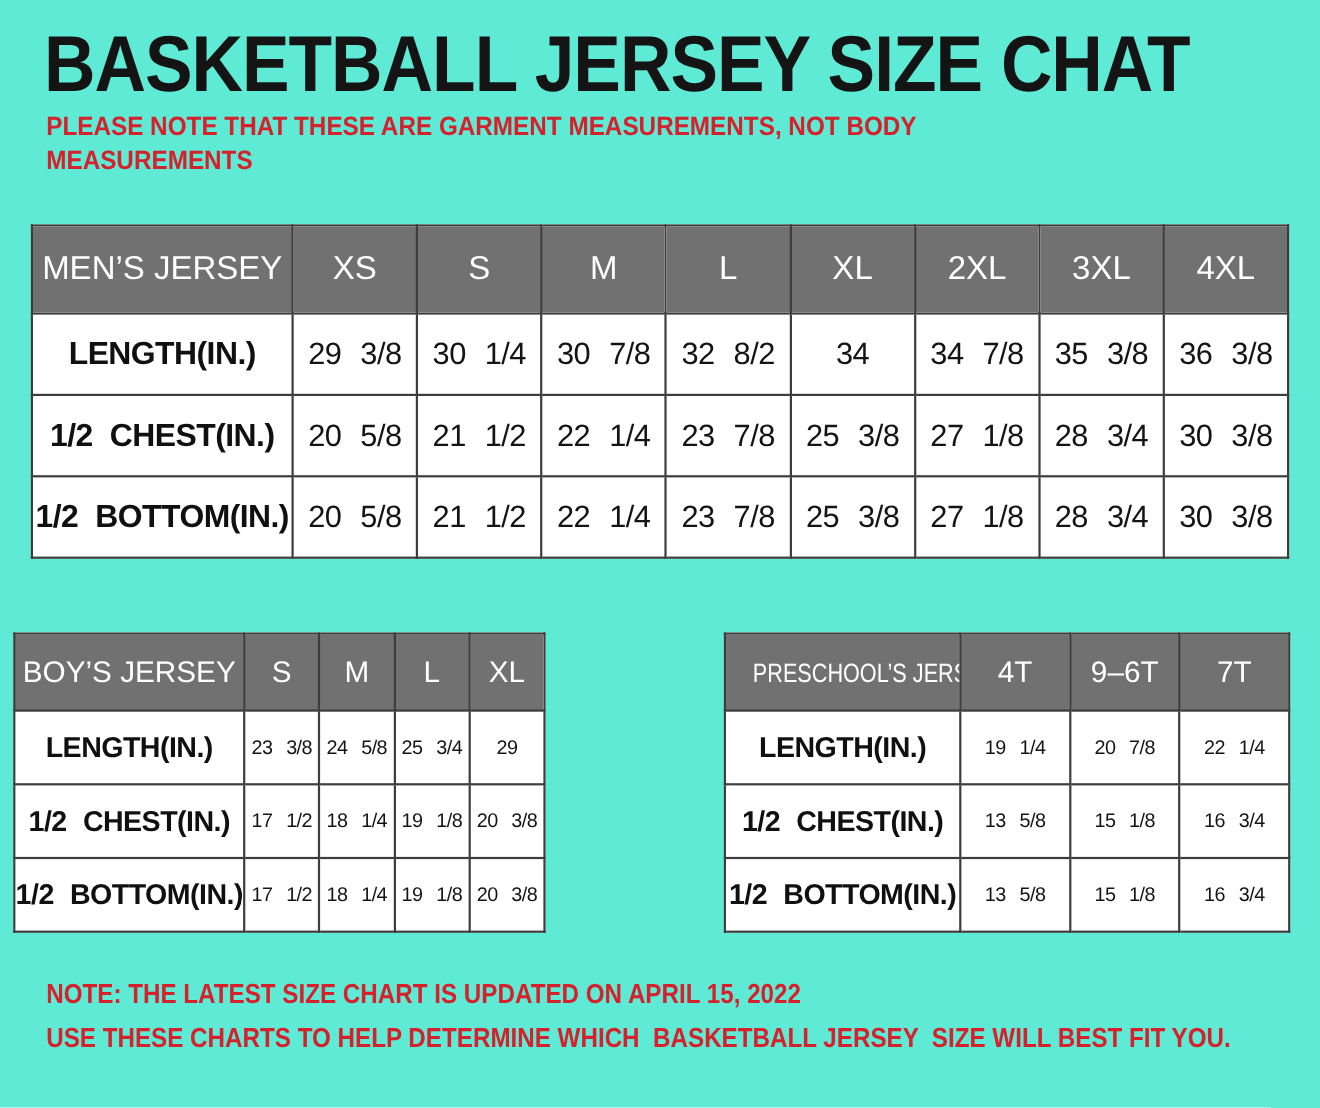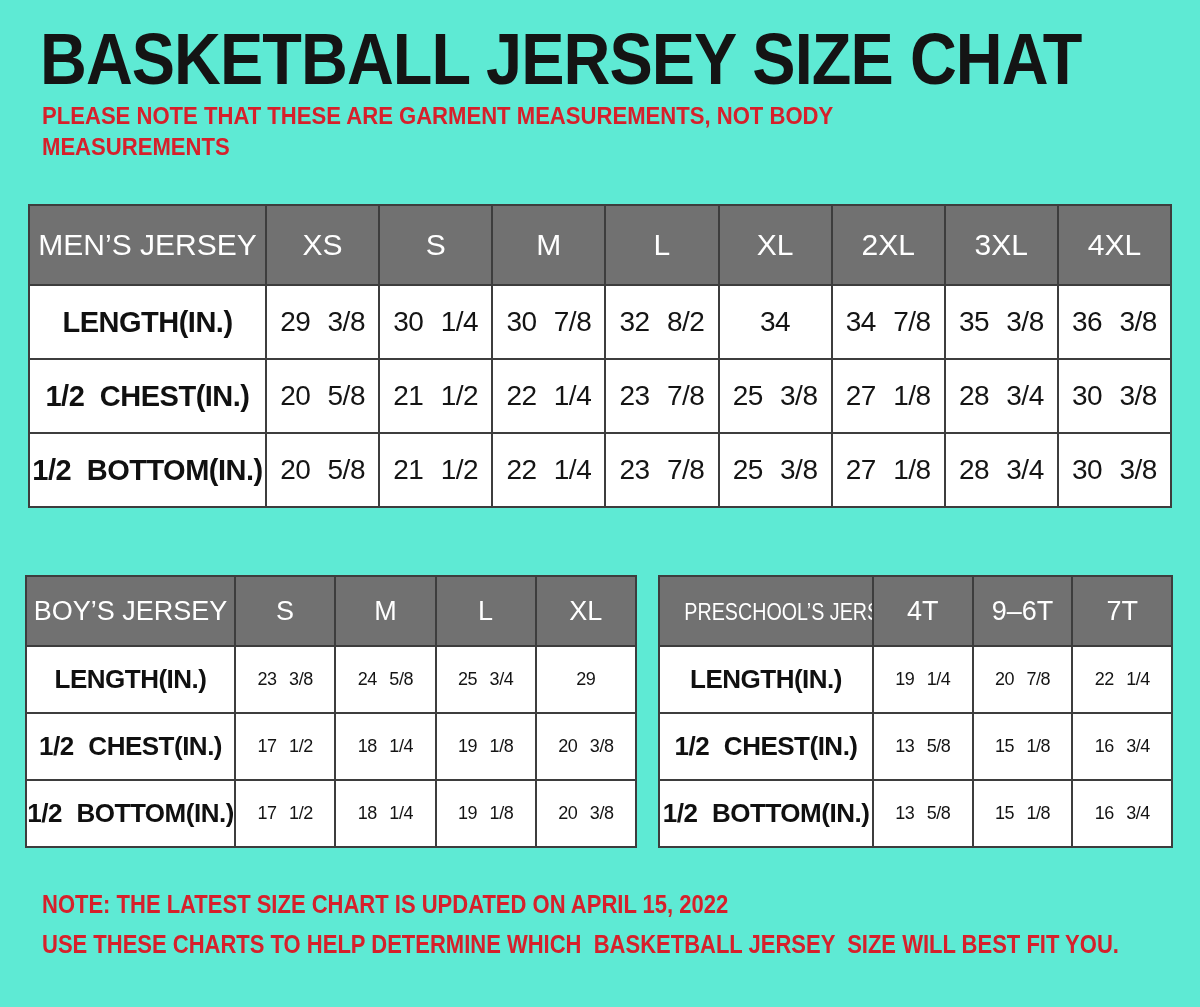--- a/index.html
+++ b/index.html
@@ -61,21 +61,21 @@
   
   .t-mens { left: 28px; top: 204px; width: 1144px; }
   .t-mens col.c-label { width: 237px; }
   .t-mens tr.hd { height: 80px; }
   .t-mens tr.dr { height: 74px; }
   .t-mens th { font-size: 30px; }
   .t-mens .lbl { font-size: 29px; }
   .t-mens .val { font-size: 28px; }
 
   
-  .t-boys { left: 25px; top: 575px; width: 612px; }
+  .t-boys { left: 12px; top: 575px; width: 484px; }
   .t-boys col.c-label { width: 209px; }
   
   .t-pre { left: 658px; top: 575px; width: 515px; }
   .t-pre col.c-label { width: 214px; }
   .t-boys tr.hd, .t-pre tr.hd { height: 70px; }
   .t-boys tr.dr, .t-pre tr.dr { height: 67px; }
   .t-boys th, .t-pre th { font-size: 27px; }
   .t-boys .lbl, .t-pre .lbl { font-size: 26px; }
   .t-boys .val, .t-pre .val { font-size: 18px; word-spacing: 8px; border-radius: 22px; }
 

